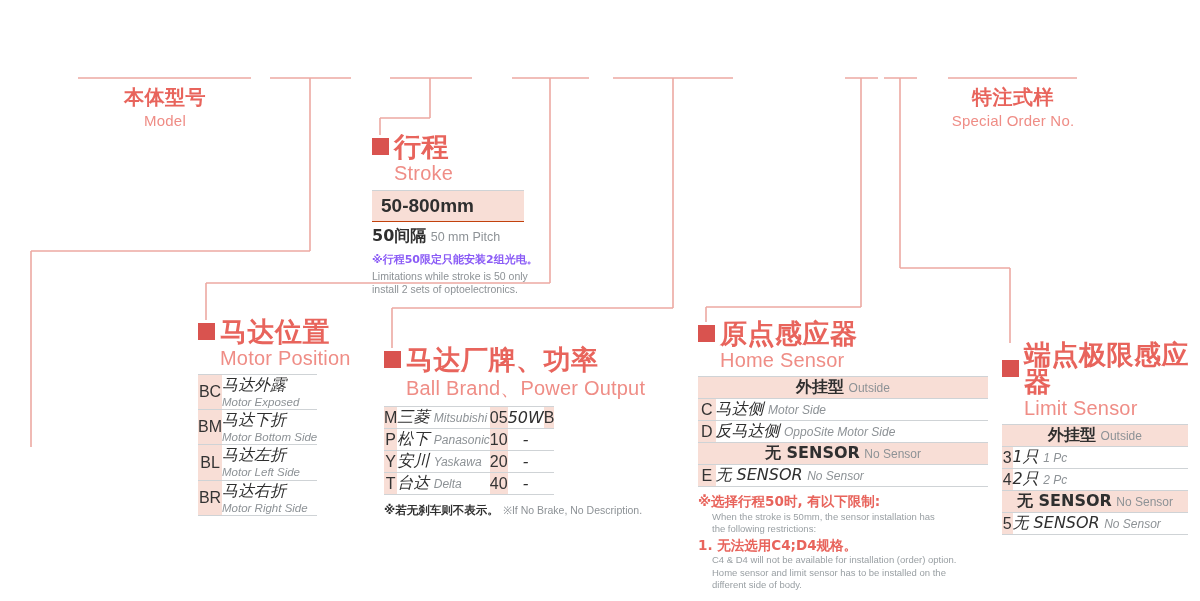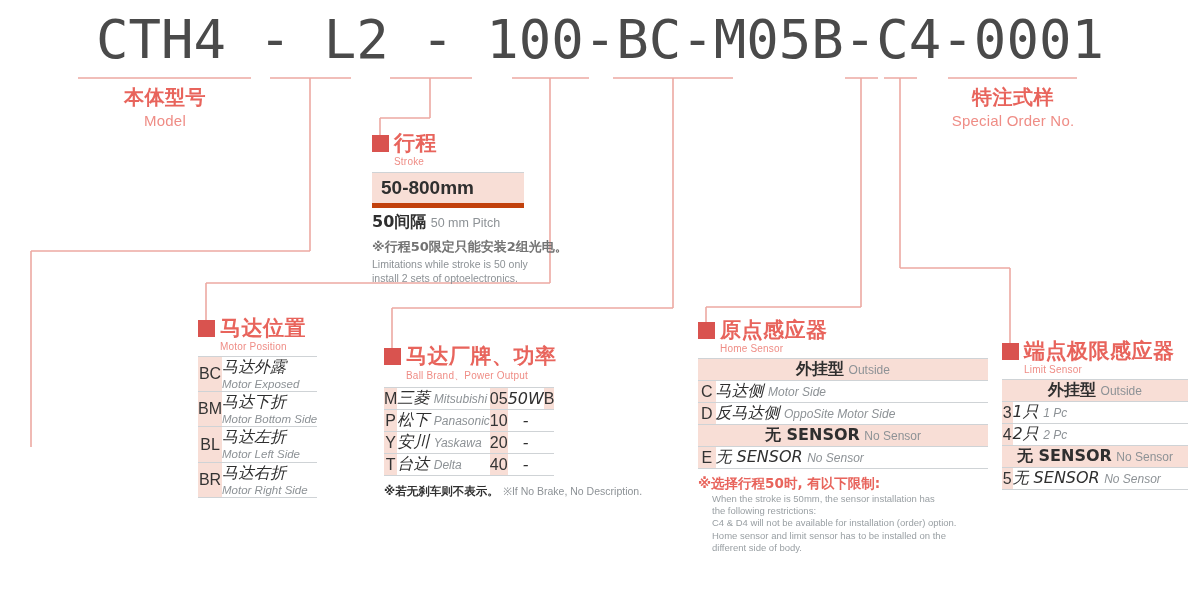--- a/index.html
+++ b/index.html
@@ -21,23 +21,23 @@
     white-space:pre;
   }
 
   
   #leaders{position:absolute;left:0;top:0;width:1200px;height:601px;pointer-events:none;}
 
   
   .sec{position:absolute;}
   .sec .hd{display:flex;align-items:center;gap:5px;line-height:1;}
   .sq{width:17px;height:17px;background:#d9534f;display:inline-block;flex:0 0 auto;}
-  .cn{font-size:21px;font-weight:700;color:#e8645c;letter-spacing:.5px;
+  .cn{font-size:27px;font-weight:700;color:#e8645c;letter-spacing:.5px;
       font-family:"DejaVu Sans","Liberation Sans",sans-serif;}
-  .en{font-size:10px;color:#ef8d86;font-weight:400;margin-top:2px;
+  .en{font-size:20px;color:#ef8d86;font-weight:400;margin-top:2px;
       font-family:"Liberation Sans",sans-serif;letter-spacing:.2px;}
 
   
   .plain-title{position:absolute;text-align:center;}
   .plain-title .cn{font-size:20px;font-weight:700;color:#e8645c;display:block;}
   .plain-title .en{font-size:15px;color:#ef8d86;display:block;margin-top:1px;}
 
   
   table.spec{border-collapse:collapse;background:#fff;}
   table.spec td{
@@ -59,51 +59,50 @@
   td.band{
     background:#f8ded6;text-align:center;padding:4px 6px;
   }
   td.band .b-cn{font-size:16px;font-weight:700;color:#2f2f2f;
     font-family:"DejaVu Sans","Liberation Sans",sans-serif;}
   td.band .b-en{font-size:12px;color:#8d9296;font-family:"Liberation Sans",sans-serif;}
   td.blank{background:#fff;}
 
   
   #stroke-band{
-    background:#f8ded6;border-top:1px solid #cfd3d6;border-bottom:5px solid #c2410c;
+    background:#f8ded6;border-top:1px solid #cfd3d6;border-bottom:1px solid #c2410c;
     width:152px;padding:4px 0 4px 9px;box-sizing:border-box;
   }
   #stroke-band span{font-size:19px;font-weight:700;color:#2f2f2f;
     font-family:"Liberation Sans",sans-serif;}
   .pitch{margin-top:4px;white-space:nowrap;}
   .pitch .p-cn{font-size:16px;font-weight:700;color:#2f2f2f;
     font-family:"DejaVu Sans","Liberation Sans",sans-serif;}
   .pitch .p-en{font-size:12.5px;color:#8d9296;font-family:"Liberation Sans",sans-serif;}
 
-  .note-red{color:#737373;font-size:13px;font-weight:700;line-height:1.25;
+  .note-red{color:#8b5cf6;font-size:11px;font-weight:700;line-height:1.25;
     font-family:"DejaVu Sans","Liberation Sans",sans-serif;}
   .note-gray{color:#8d9296;font-size:10.5px;line-height:1.3;
     font-family:"Liberation Sans",sans-serif;}
   .fn-cn{color:#2f2f2f;font-size:11.5px;font-weight:700;
     font-family:"DejaVu Sans","Liberation Sans",sans-serif;}
   .fn-en{color:#8d9296;font-size:10.5px;font-family:"Liberation Sans",sans-serif;}
 
   .restr .r-title{color:#e8645c;font-size:13.5px;font-weight:700;line-height:1.3;
     font-family:"DejaVu Sans","Liberation Sans",sans-serif;}
   .restr .r-sub{color:#9aa0a4;font-size:9.5px;line-height:1.3;
     font-family:"Liberation Sans",sans-serif;}
   .restr .r-item{color:#e8645c;font-size:13.5px;font-weight:700;line-height:1.35;
     font-family:"DejaVu Sans","Liberation Sans",sans-serif;margin-top:1px;}
 </style>
 </head>
 <body>
 
 <div class="stage">
 
-  <div id="code-line">CTH4 - L2 - 100-BC-M05B-C4-0001</div>
 
   <svg id="leaders" viewBox="0 0 1200 601" width="1200" height="601">
     <g stroke="#eda9a2" stroke-width="1.6" fill="none">
 
       <line x1="78" y1="78" x2="251" y2="78"></line>
       <line x1="270" y1="78" x2="351" y2="78"></line>
       <line x1="390" y1="78" x2="472" y2="78"></line>
       <line x1="512" y1="78" x2="589" y2="78"></line>
       <line x1="613" y1="78" x2="733" y2="78"></line>
       <line x1="845" y1="78" x2="878" y2="78"></line>
@@ -309,20 +308,21 @@
             <span class="v-cn">无 SENSOR</span>
             <span class="inline-en">No Sensor</span>
           </td>
         </tr>
       </tbody>
     </table>
     <div class="restr" style="margin-top:6px;">
       <div class="r-title">※选择行程50时, 有以下限制:</div>
       <div class="r-sub" style="margin-left:14px;">When the stroke is 50mm, the sensor installation has</div>
       <div class="r-sub" style="margin-left:14px;">the following restrictions:</div>
+      <div class="r-item">1. 无法选用C4;D4规格。</div>
       <div class="r-sub" style="margin-left:14px;">C4 &amp; D4 will not be available for installation (order) option.</div>
       <div class="r-sub" style="margin-left:14px;">Home sensor and limit sensor has to be installed on the</div>
       <div class="r-sub" style="margin-left:14px;">different side of body.</div>
     </div>
   </div>
 
   <div class="sec" style="left:1002px;top:341px;">
     <div class="hd">
       <span class="sq"></span>
       <span class="cn">端点极限感应器</span>

